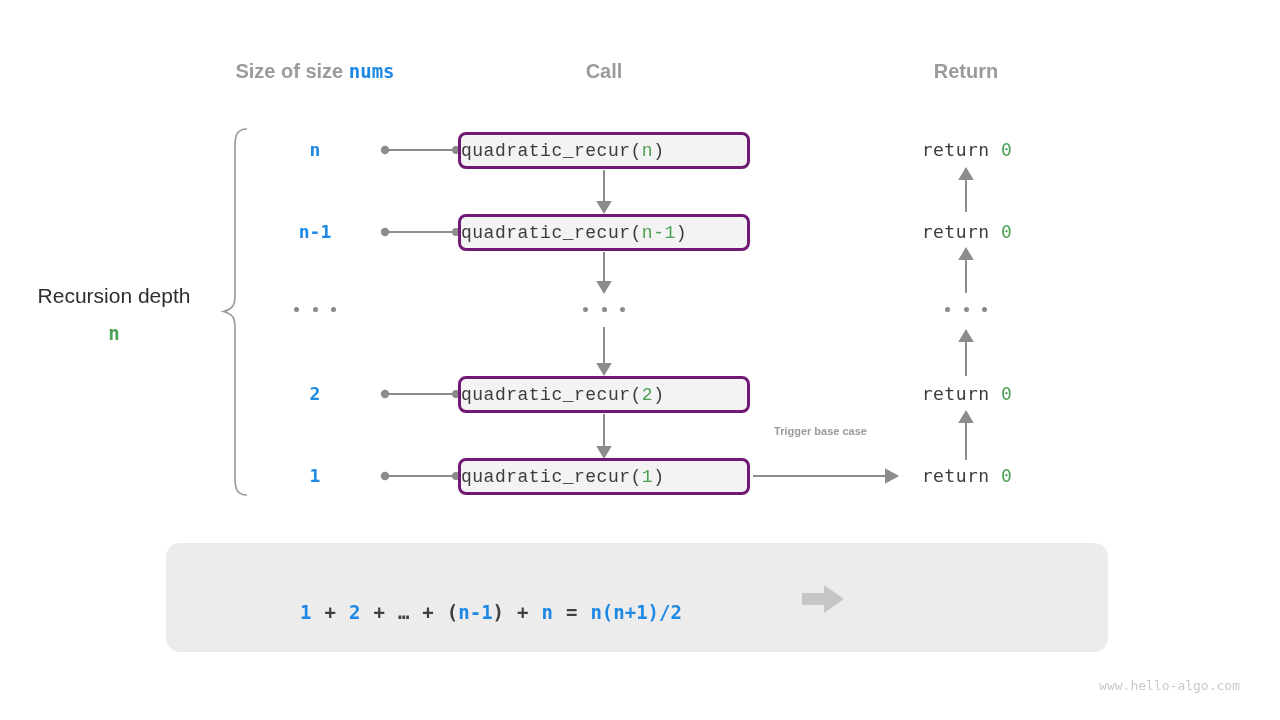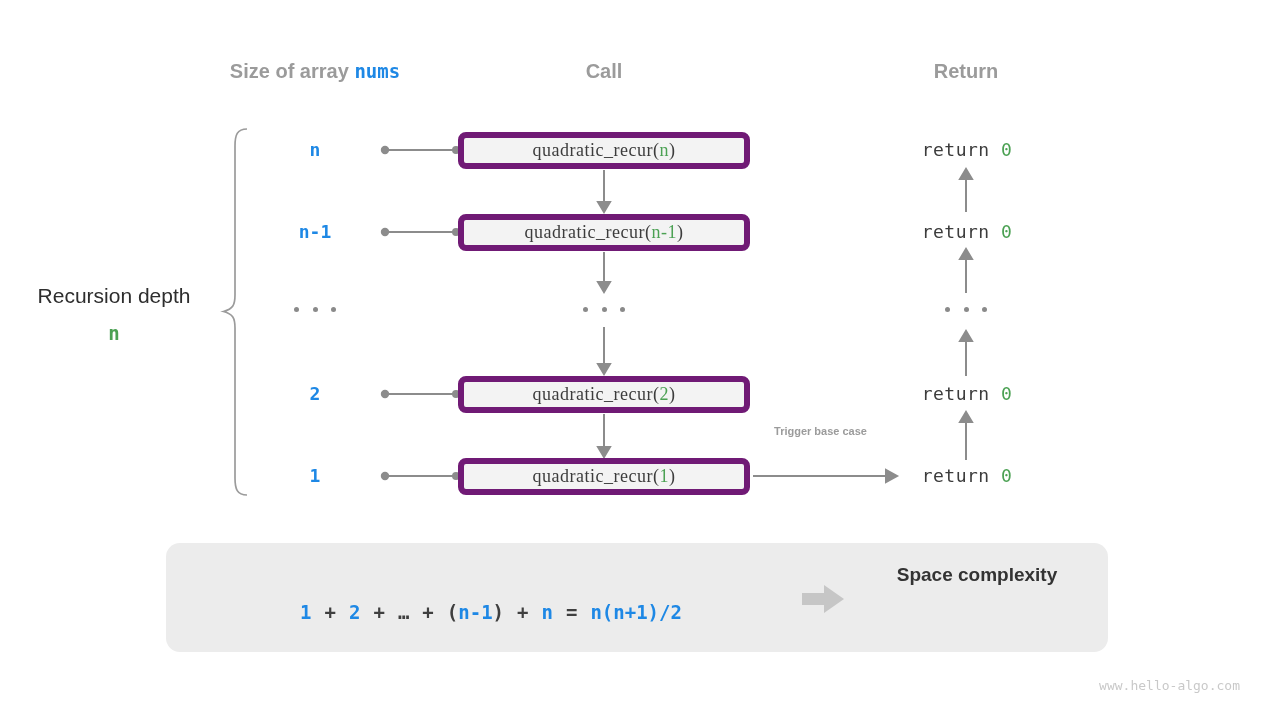--- a/index.html
+++ b/index.html
@@ -9,22 +9,22 @@
 
   .hdr { position:absolute; top:60px; text-align:center; font-size:20px; font-weight:bold; color:#9b9b9b; }
   .mono { font-family:"DejaVu Sans Mono", monospace; }
   .blue { color:#1e88e5; }
   .green { color:#4ba153; }
 
   .size-label { position:absolute; left:255px; width:120px; height:26px; line-height:26px;
     text-align:center; font-family:"DejaVu Sans Mono", monospace; font-size:18px; font-weight:bold; color:#1e88e5; }
 
   .call-box { position:absolute; left:458px; width:292px; height:37px; background:#f3f3f3;
-    border:6px solid #701a75; border-radius:8px; display:flex; align-items:center; justify-content:center;
-    font-family:Liberation Serif, serif; font-size:18px; letter-spacing:0.5px; color:#3c3c3c; }
+    border:3px solid #701a75; border-radius:8px; display:flex; align-items:center; justify-content:flex-start;
+    font-family:Liberation Mono, monospace; font-size:18px; letter-spacing:0.5px; color:#3c3c3c; }
 
   .ret-label { position:absolute; left:905px; width:124px; height:26px; line-height:26px; text-align:center;
     font-family:"DejaVu Sans Mono", monospace; font-size:18px; letter-spacing:0.5px; color:#3c3c3c; }
 
   .dots { position:absolute; width:42px; height:6px; display:flex; justify-content:space-between; }
   .dots i { width:5px; height:5px; border-radius:50%; background:#8a8a8a; }
 
   .depth-label { position:absolute; left:8px; width:212px; top:284px; text-align:center;
     font-size:21px; color:#2e2e2e; }
   .depth-n { position:absolute; left:8px; width:212px; top:322px; text-align:center;
@@ -103,21 +103,21 @@
           <polygon points="886,470 886,482 897,476"></polygon>
       </g>
     </g>
 
     <path d="M 247 129
       C 237 129 235 135 235 146 L 235 295 C 235 305 233 309 223.5 311.5
       C 233 314 235 318 235 328 L 235 478 C 235 489 237 495 247 495" fill="none" stroke="#9b9b9b" stroke-width="1.7"></path>
   </svg>
 
   <div class="hdr" style="left:140px; width:350px;">
-    <span>Size of array</span>
+    <span>Size of size</span>
     <span class="mono blue" style="font-size:19px;">nums</span>
   </div>
   <div class="hdr" style="left:544px; width:120px;">Call</div>
   <div class="hdr" style="left:906px; width:120px;">Return</div>
 
   <div class="depth-label">Recursion depth</div>
   <div class="depth-n">n</div>
 
   <div class="size-label" style="top:137px;">n</div>
   <div class="size-label" style="top:219px;">n-1</div>
@@ -186,18 +186,17 @@
       <span class="op">+</span>
       <span><span class="paren">(</span><span class="blue">n-1</span><span class="paren">)</span></span>
       <span class="op">+</span>
       <span class="blue">n</span>
       <span class="op">=</span>
       <span class="blue">n(n+1)/2</span>
     </div>
     <svg class="block-arrow" width="44" height="30">
       <polygon points="0,9 22,9 22,1 42,15 22,29 22,21 0,21" fill="#c6c6c6"></polygon>
     </svg>
-    <div class="space-title">Space complexity</div>
   </div>
 
   <div class="watermark">www.hello-algo.com</div>
 
 </div>
 
 </body></html>

